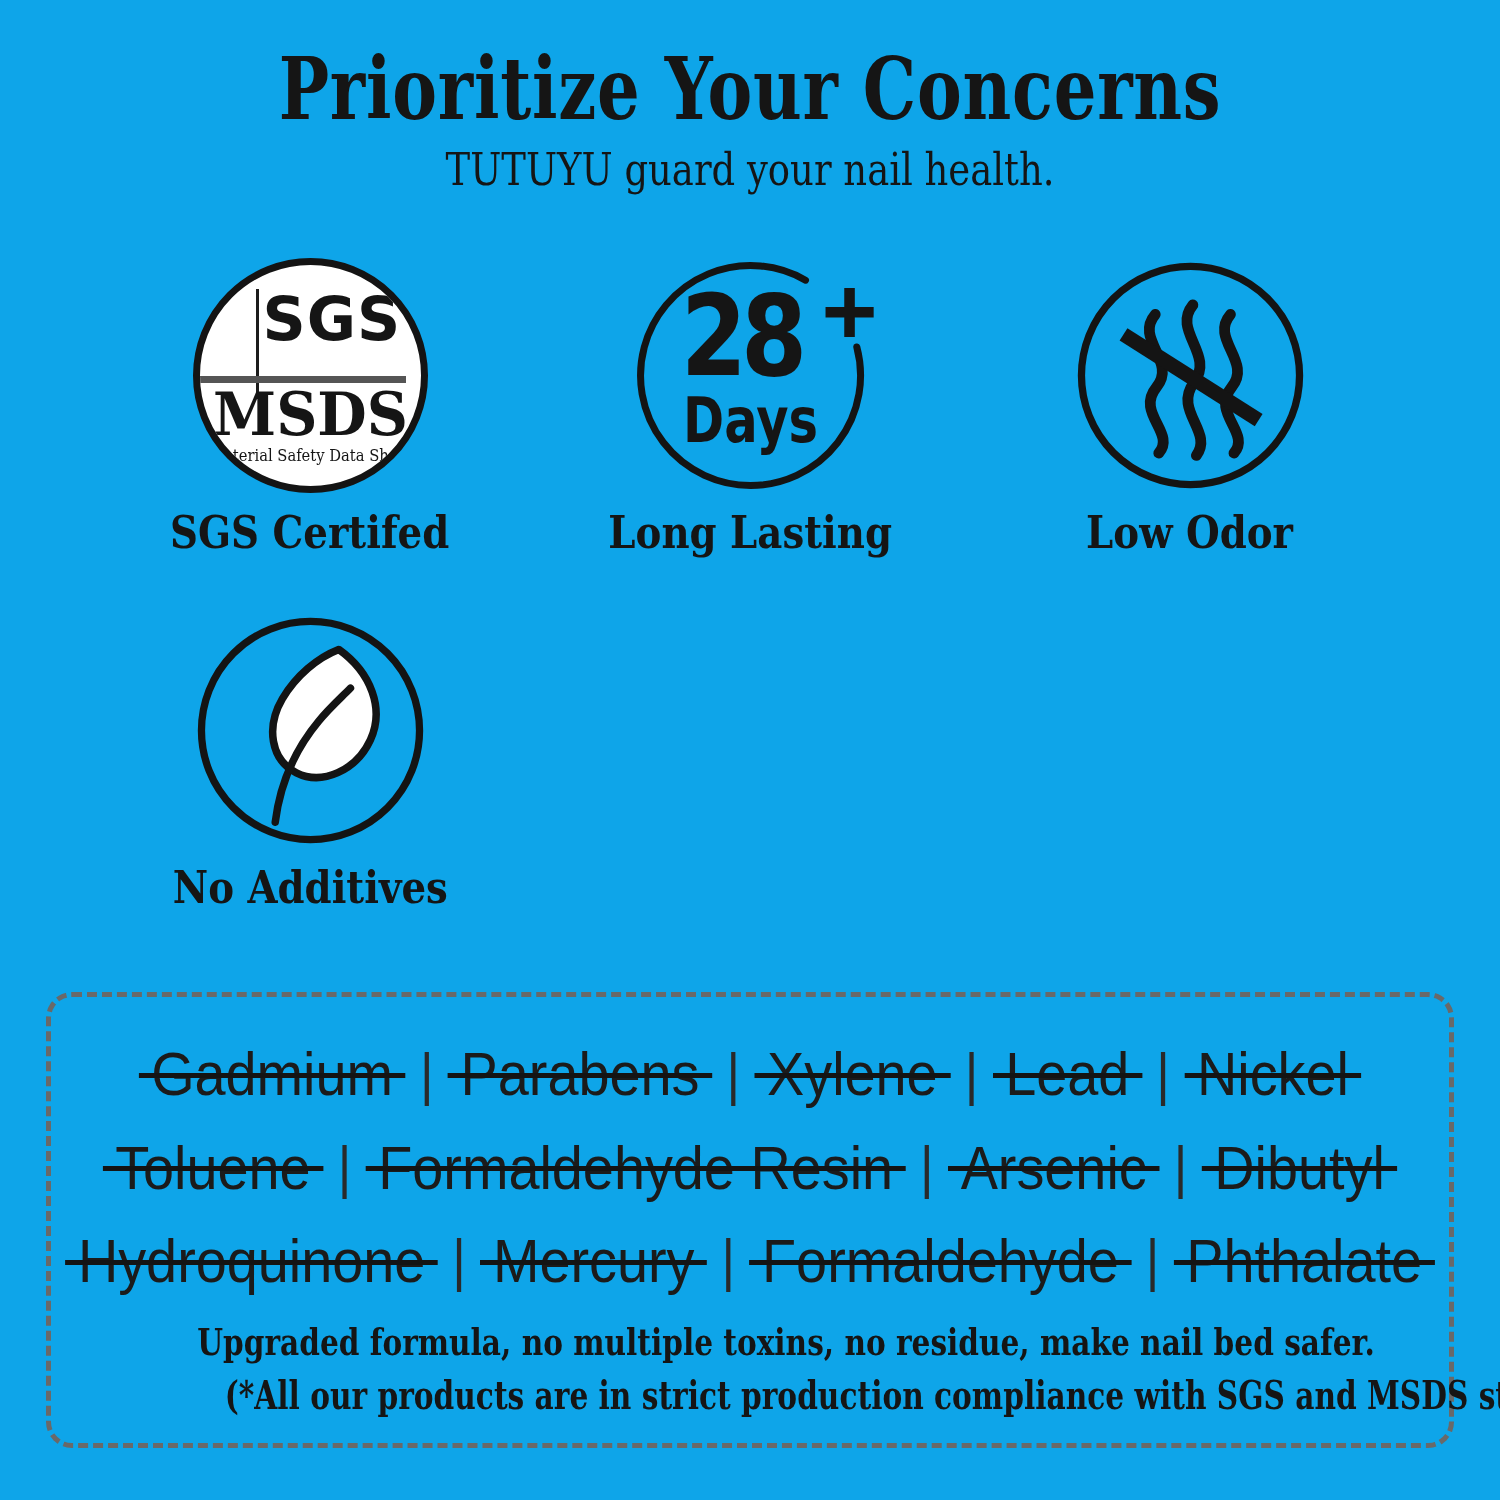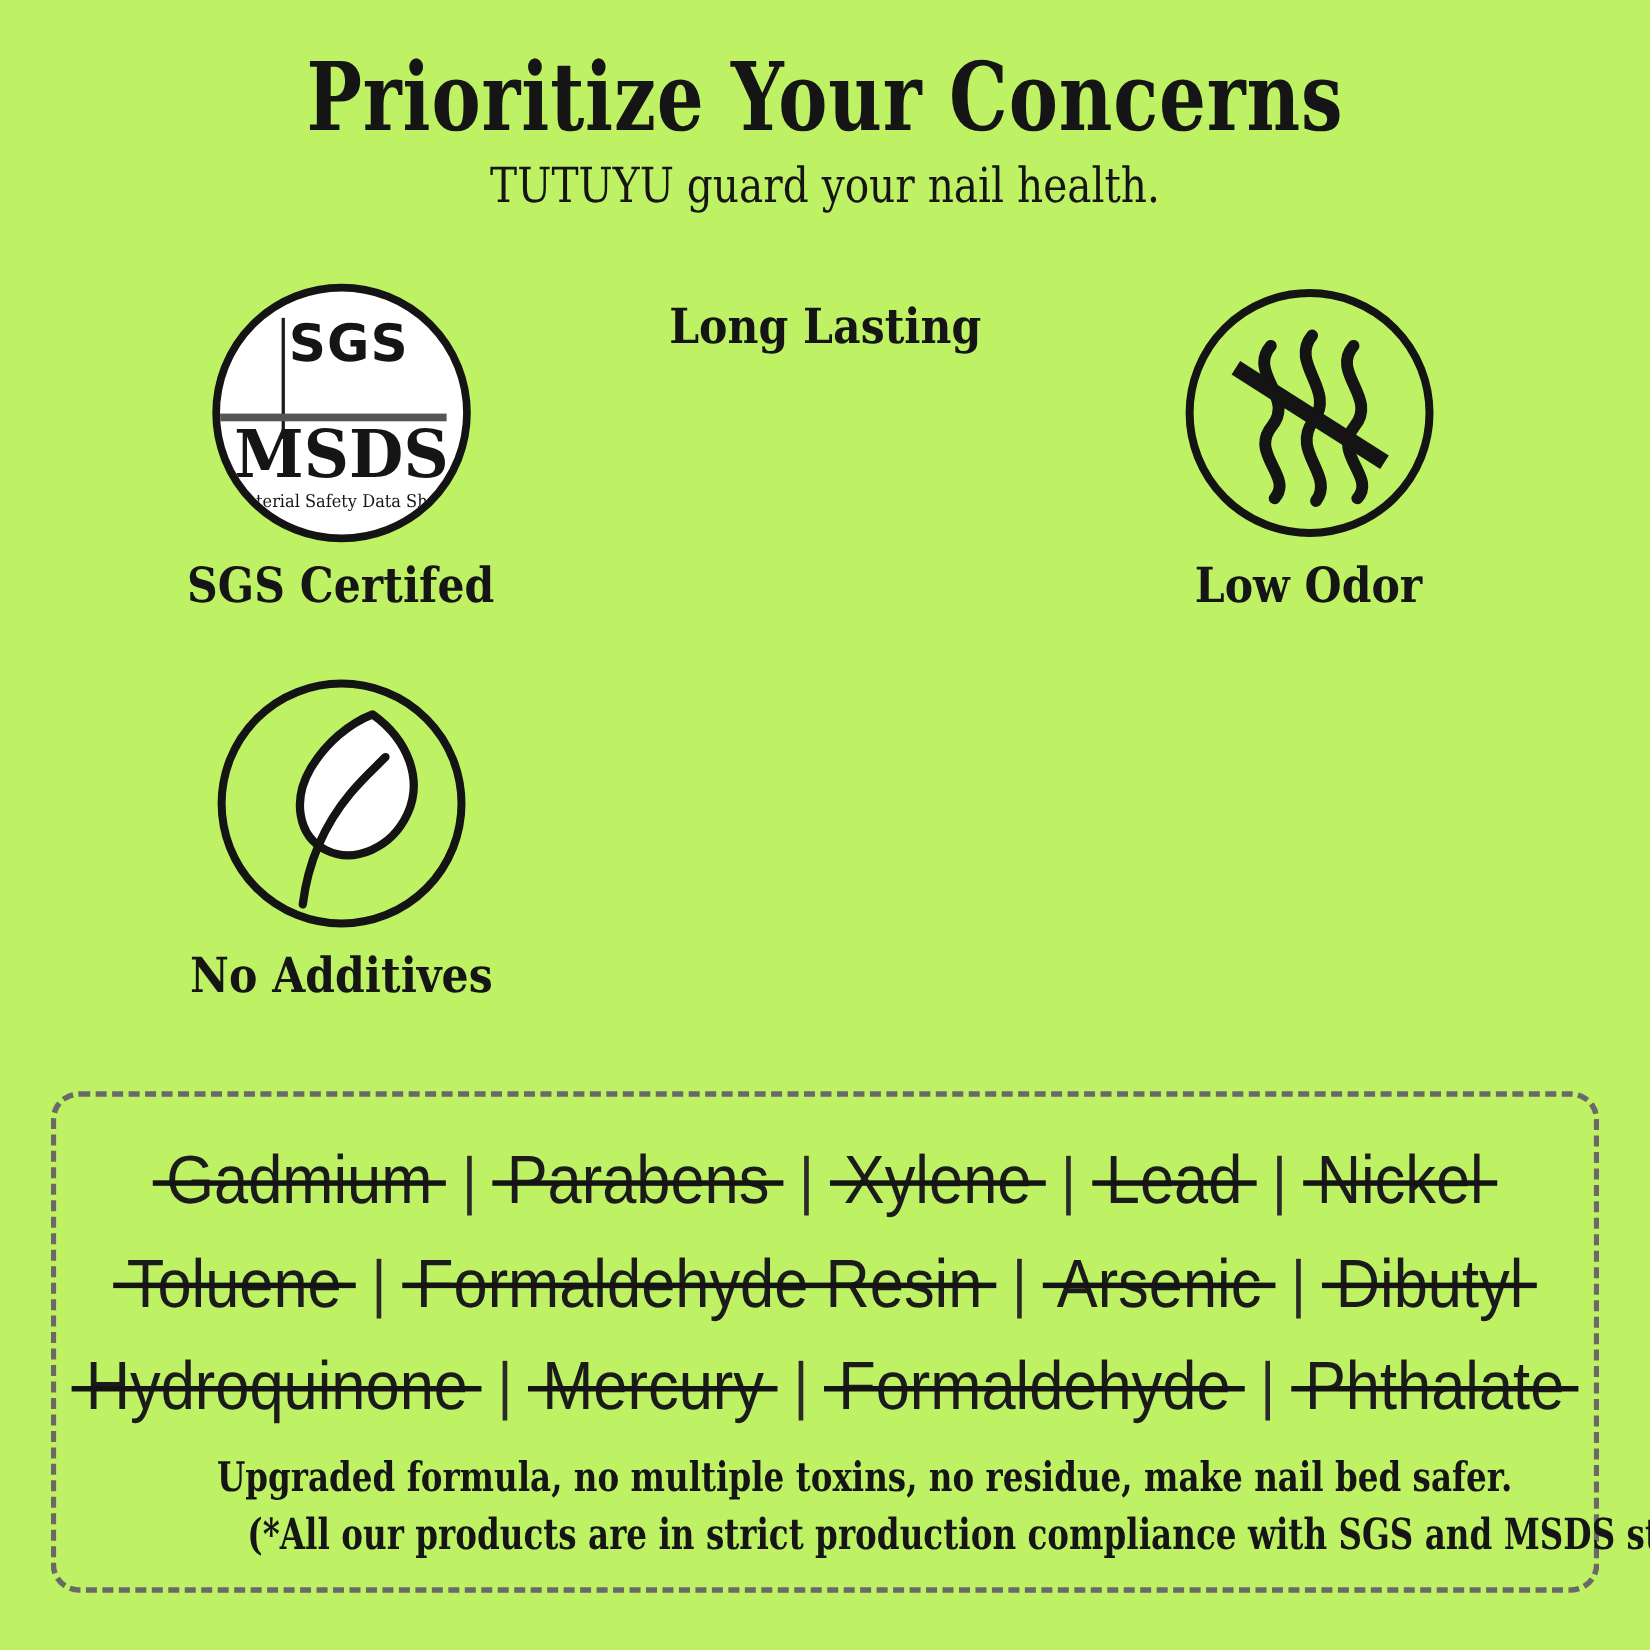--- a/index.html
+++ b/index.html
@@ -1,18 +1,18 @@
 <!DOCTYPE html>
 <html><head>
 <meta charset="utf-8">
 <style>
   html,body { margin:0; padding:0; background:#ffffff; }
   .canvas {
     position:relative; width:1500px; height:1500px; overflow:hidden;
-    background:#bef264; color:#151515;
+    background:#0ea5e9; color:#151515;
     font-family:"DejaVu Serif", serif;
   }
 
   
   .header { padding-top:44px; text-align:center; }
   .title {
     font-size:86px; font-weight:700; line-height:1.05; letter-spacing:1px;
     transform:scaleX(0.78); transform-origin:center; white-space:nowrap;
   }
   .subtitle {
@@ -36,21 +36,21 @@
 
   
   .sgs-circle {
     box-sizing:border-box; width:235px; height:235px;
     border:7px solid #141414; border-radius:50%;
     position:relative; overflow:hidden; background:#fff;
   }
   .sgs-vline { position:absolute; left:56px; top:24px; width:3px; height:110px; background:#1c1c1c; }
   .sgs-top {
     position:absolute; left:63px; top:24px; font-family:"DejaVu Sans", sans-serif;
-    font-weight:700; font-size:47px; line-height:1; letter-spacing:1px;
+    font-weight:700; font-size:60px; line-height:1; letter-spacing:1px;
   }
   .sgs-bar { position:absolute; left:0; top:111px; width:206px; height:7px; background:#555555; }
   .sgs-mid {
     position:absolute; left:0; right:0; top:119px; text-align:center;
     font-weight:700; font-size:60px; line-height:1; transform:scaleX(0.95); white-space:nowrap;
   }
   .sgs-caption {
     position:absolute; left:0; right:0; top:183px; text-align:center;
     font-size:16px; line-height:1; transform:scaleX(0.92); white-space:nowrap;
   }
@@ -120,20 +120,28 @@
           <div class="sgs-top">SGS</div>
           <div class="sgs-bar"></div>
           <div class="sgs-mid">MSDS</div>
           <div class="sgs-caption">Material Safety Data Sheet</div>
         </div>
       </div>
       <div class="feature-label">SGS Certifed</div>
     </div>
 
     <div class="feature">
+      <div class="icon-wrap">
+        <svg class="days-arc" viewBox="0 0 235 235">
+          <path d="M172.5,22.2 A110,110 0 1 0 223.8,89" fill="none" stroke="#141414" stroke-width="7" stroke-linecap="round"></path>
+        </svg>
+        <div class="days-num">28</div>
+        <div class="days-plus">+</div>
+        <div class="days-unit">Days</div>
+      </div>
       <div class="feature-label">Long Lasting</div>
     </div>
 
     <div class="feature">
       <div class="icon-wrap">
         <svg viewBox="0 0 100 100">
           <circle cx="50" cy="50" r="46.4" fill="none" stroke="#141414" stroke-width="3.1"></circle>
           <g fill="none" stroke="#141414" stroke-width="4.6" stroke-linecap="round">
             <path d="M35,24 C26,34.5 44.5,44 35.5,55 C26.5,66 44,74.5 36.5,83"></path>
             <path d="M51,20 C42,31 60.5,41 51.5,53 C42.5,65 60,74 52.5,84"></path>

